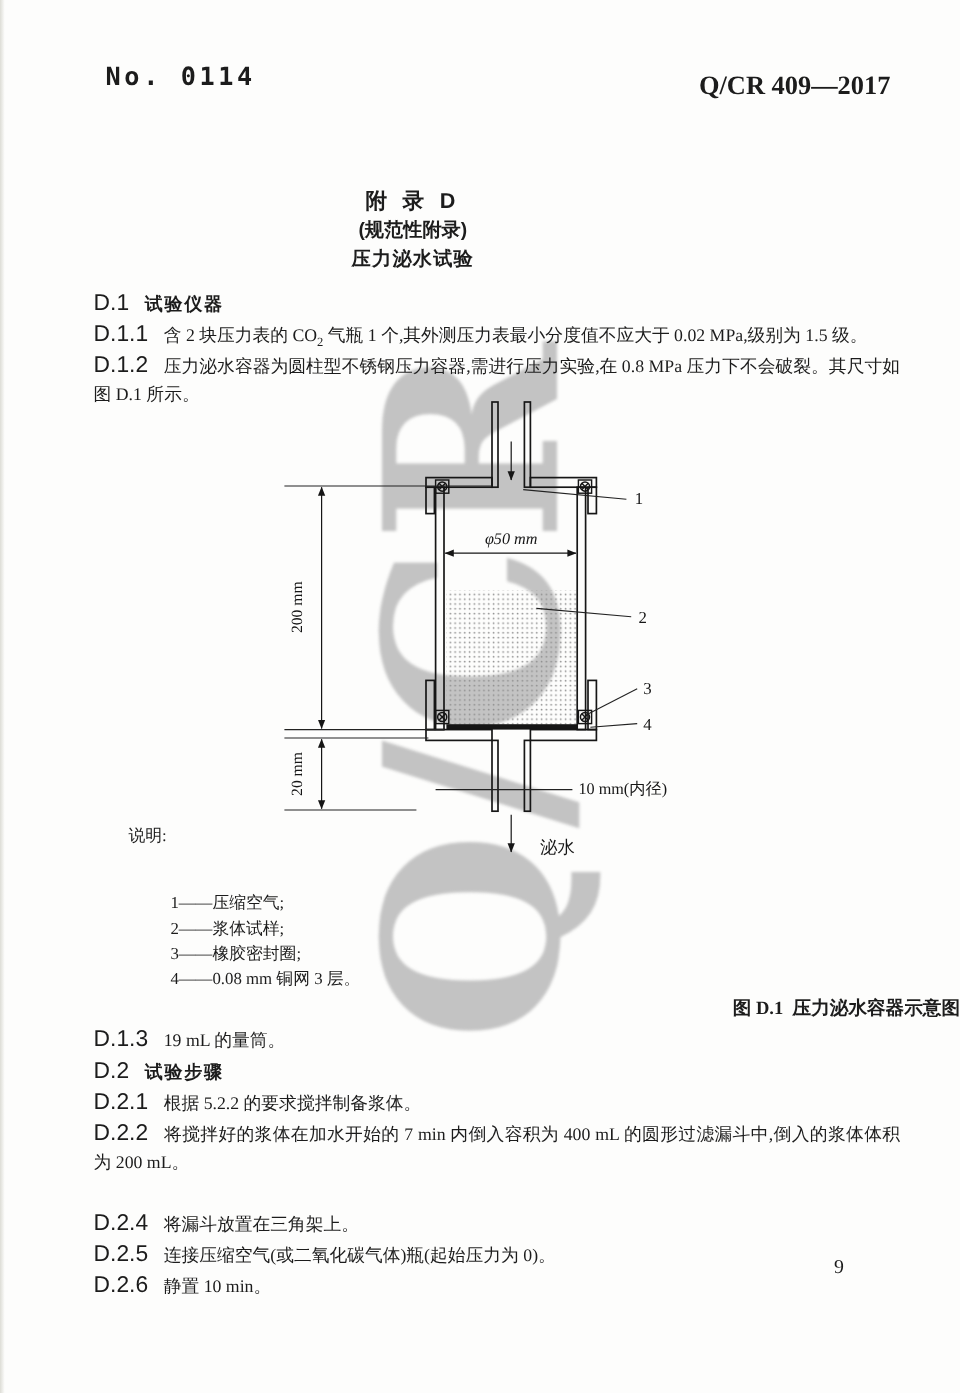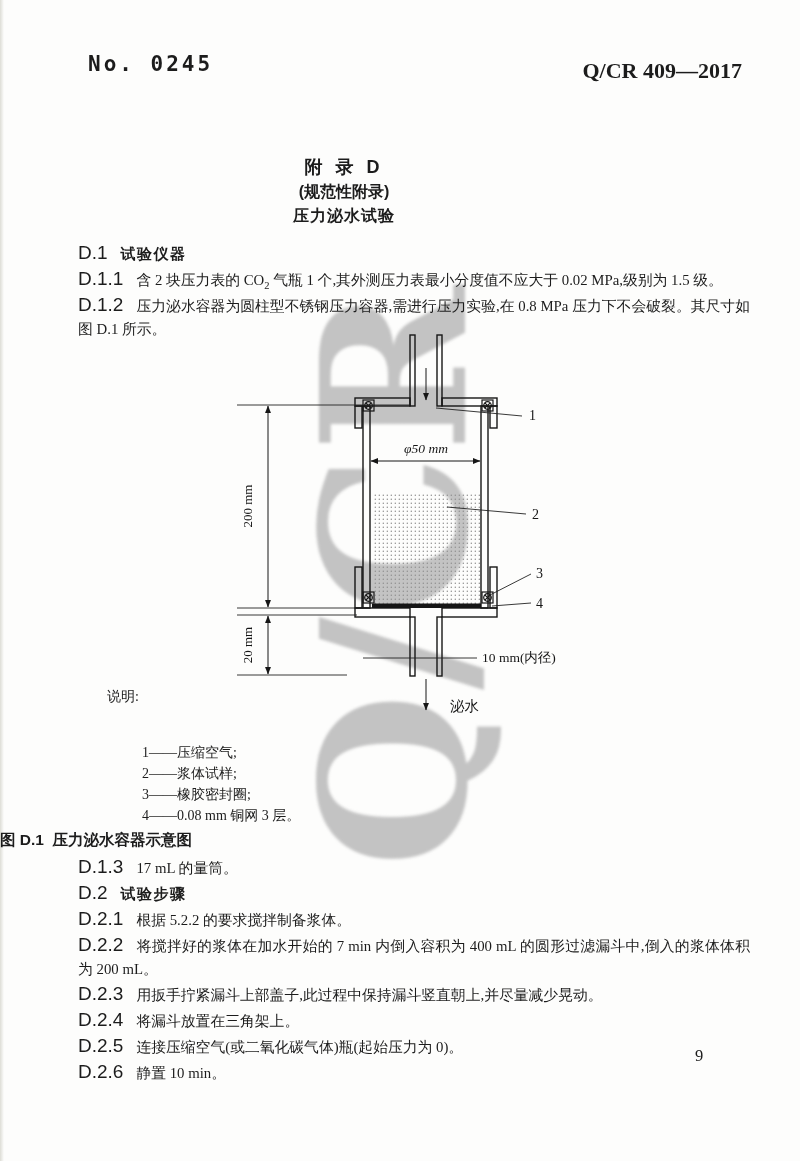--- a/index.html
+++ b/index.html
@@ -31,35 +31,35 @@
   .heading{font-family:"Liberation Sans","DejaVu Sans",sans-serif;font-weight:bold;font-size:15px;}
   .heading .htxt{letter-spacing:1.5px;}
 
   .fig{position:absolute;left:230px;top:330px;z-index:1;}
   .fig text{font-family:"Liberation Serif","DejaVu Serif",serif;fill:#161616;}
 
   .legend-title{position:absolute;left:107px;top:688px;font-size:14px;z-index:2;}
   .legend-item{position:absolute;left:106px;font-size:14px;z-index:2;margin-left:36px;}
   .li0{top:744px;} .li1{top:765px;} .li2{top:786px;} .li3{top:807px;}
 
-  .caption{position:absolute;left:0;top:830px;width:800px;text-align:left;
-        font-family:Liberation Sans, sans-serif;font-weight:bold;
+  .caption{position:absolute;left:0;top:830px;width:800px;text-align:right;
+        font-family:Liberation Serif, serif;font-weight:bold;
         font-size:15.5px;white-space:pre;z-index:2;}
 
   .pageno{position:absolute;left:695px;top:1046px;font-size:16.5px;z-index:2;}
 </style>
 </head>
 <body>
 
 <div class="page">
   <div class="edge"></div>
 
   <div class="watermark">Q/CR</div>
 
-  <div class="hdr-left">No. 0245</div>
+  <div class="hdr-left">No. 0114</div>
   <div class="hdr-right">Q/CR 409—2017</div>
 
   <div class="title t1">附 录 D</div>
   <div class="title t2">(规范性附录)</div>
   <div class="title t3">压力泌水试验</div>
 
   <div class="para heading" style="top:242px">
     <span class="num">D.1</span><span class="htxt">试验仪器</span>
   </div>
   <div class="para" style="top:268px">
@@ -143,33 +143,30 @@
 
   <div class="legend-title">说明:</div>
   <div class="legend-item li0">1——压缩空气;</div>
   <div class="legend-item li1">2——浆体试样;</div>
   <div class="legend-item li2">3——橡胶密封圈;</div>
   <div class="legend-item li3">4——0.08 mm 铜网 3 层。</div>
 
   <div class="caption">图 D.1  压力泌水容器示意图</div>
 
   <div class="para" style="top:856px">
-    <span class="num">D.1.3</span><span>17 mL 的量筒。</span>
+    <span class="num">D.1.3</span><span>19 mL 的量筒。</span>
   </div>
   <div class="para heading" style="top:882px">
     <span class="num">D.2</span><span class="htxt">试验步骤</span>
   </div>
   <div class="para" style="top:908px">
     <span class="num">D.2.1</span><span>根据 5.2.2 的要求搅拌制备浆体。</span>
   </div>
   <div class="para" style="top:934px">
     <span class="num">D.2.2</span><span>将搅拌好的浆体在加水开始的 7 min 内倒入容积为 400 mL 的圆形过滤漏斗中,倒入的浆体体积为 200 mL。</span>
-  </div>
-  <div class="para" style="top:983px">
-    <span class="num">D.2.3</span><span>用扳手拧紧漏斗上部盖子,此过程中保持漏斗竖直朝上,并尽量减少晃动。</span>
   </div>
   <div class="para" style="top:1009px">
     <span class="num">D.2.4</span><span>将漏斗放置在三角架上。</span>
   </div>
   <div class="para" style="top:1035px">
     <span class="num">D.2.5</span><span>连接压缩空气(或二氧化碳气体)瓶(起始压力为 0)。</span>
   </div>
   <div class="para" style="top:1061px">
     <span class="num">D.2.6</span><span>静置 10 min。</span>
   </div>

